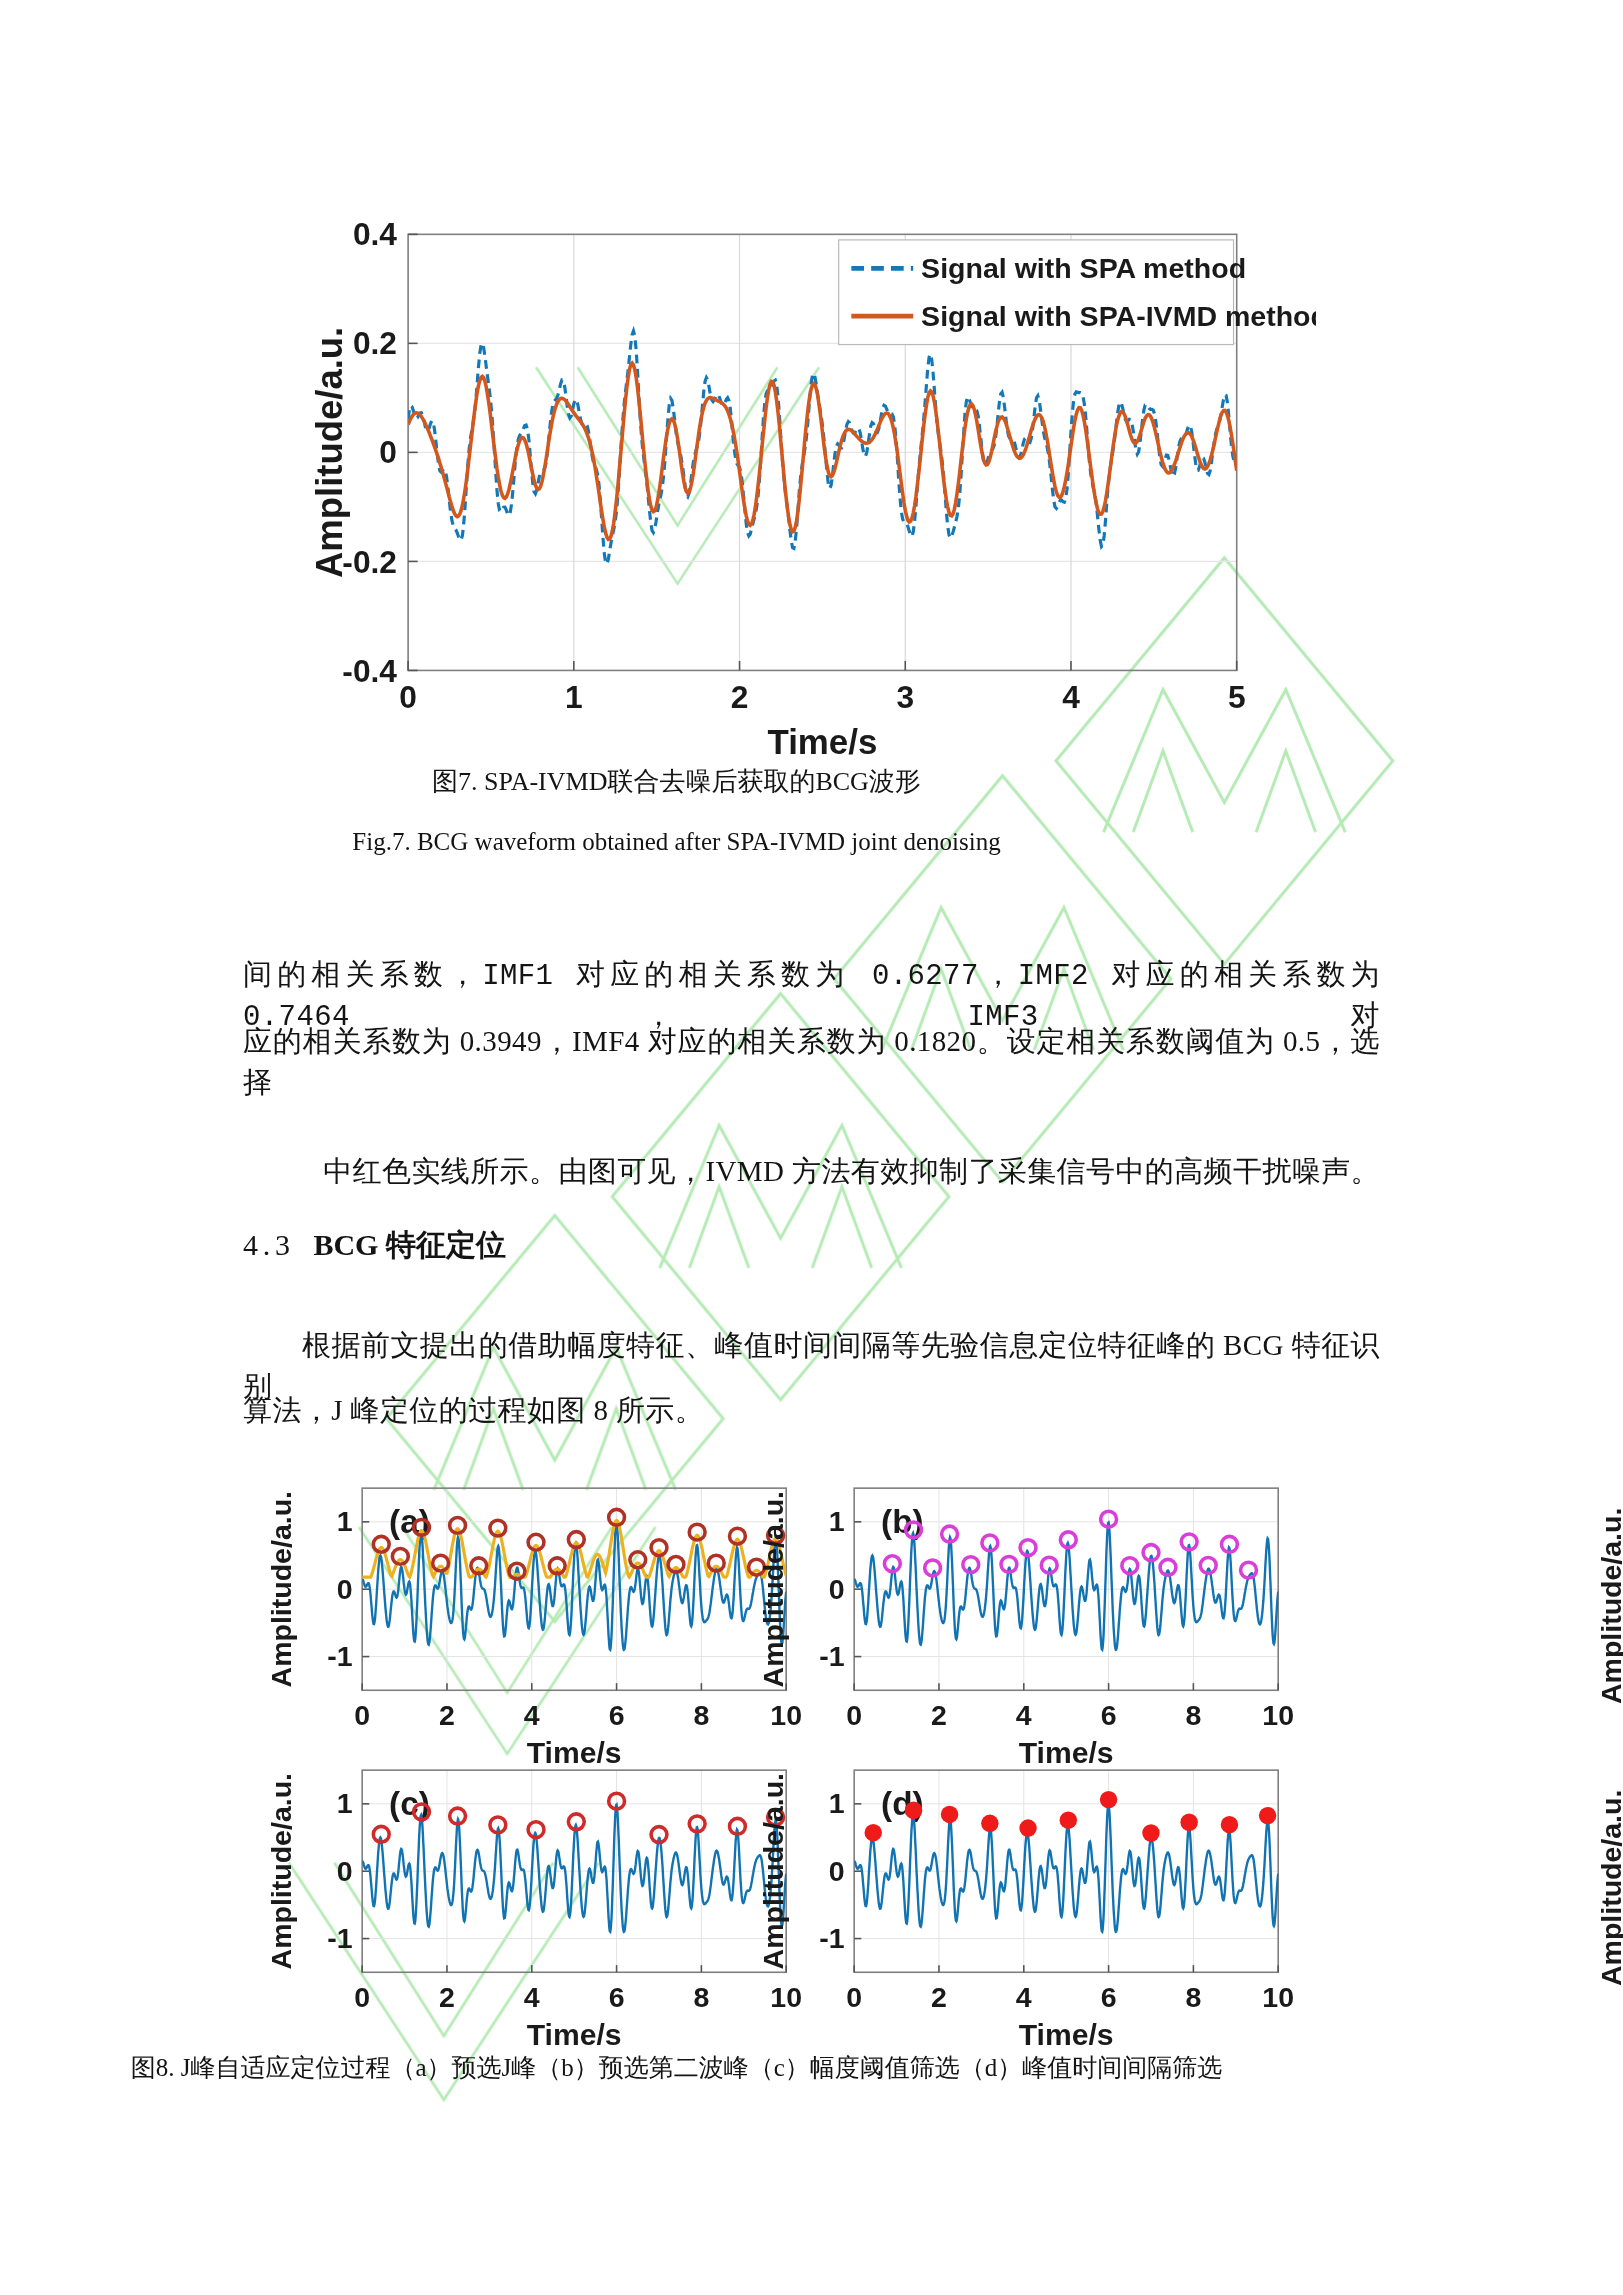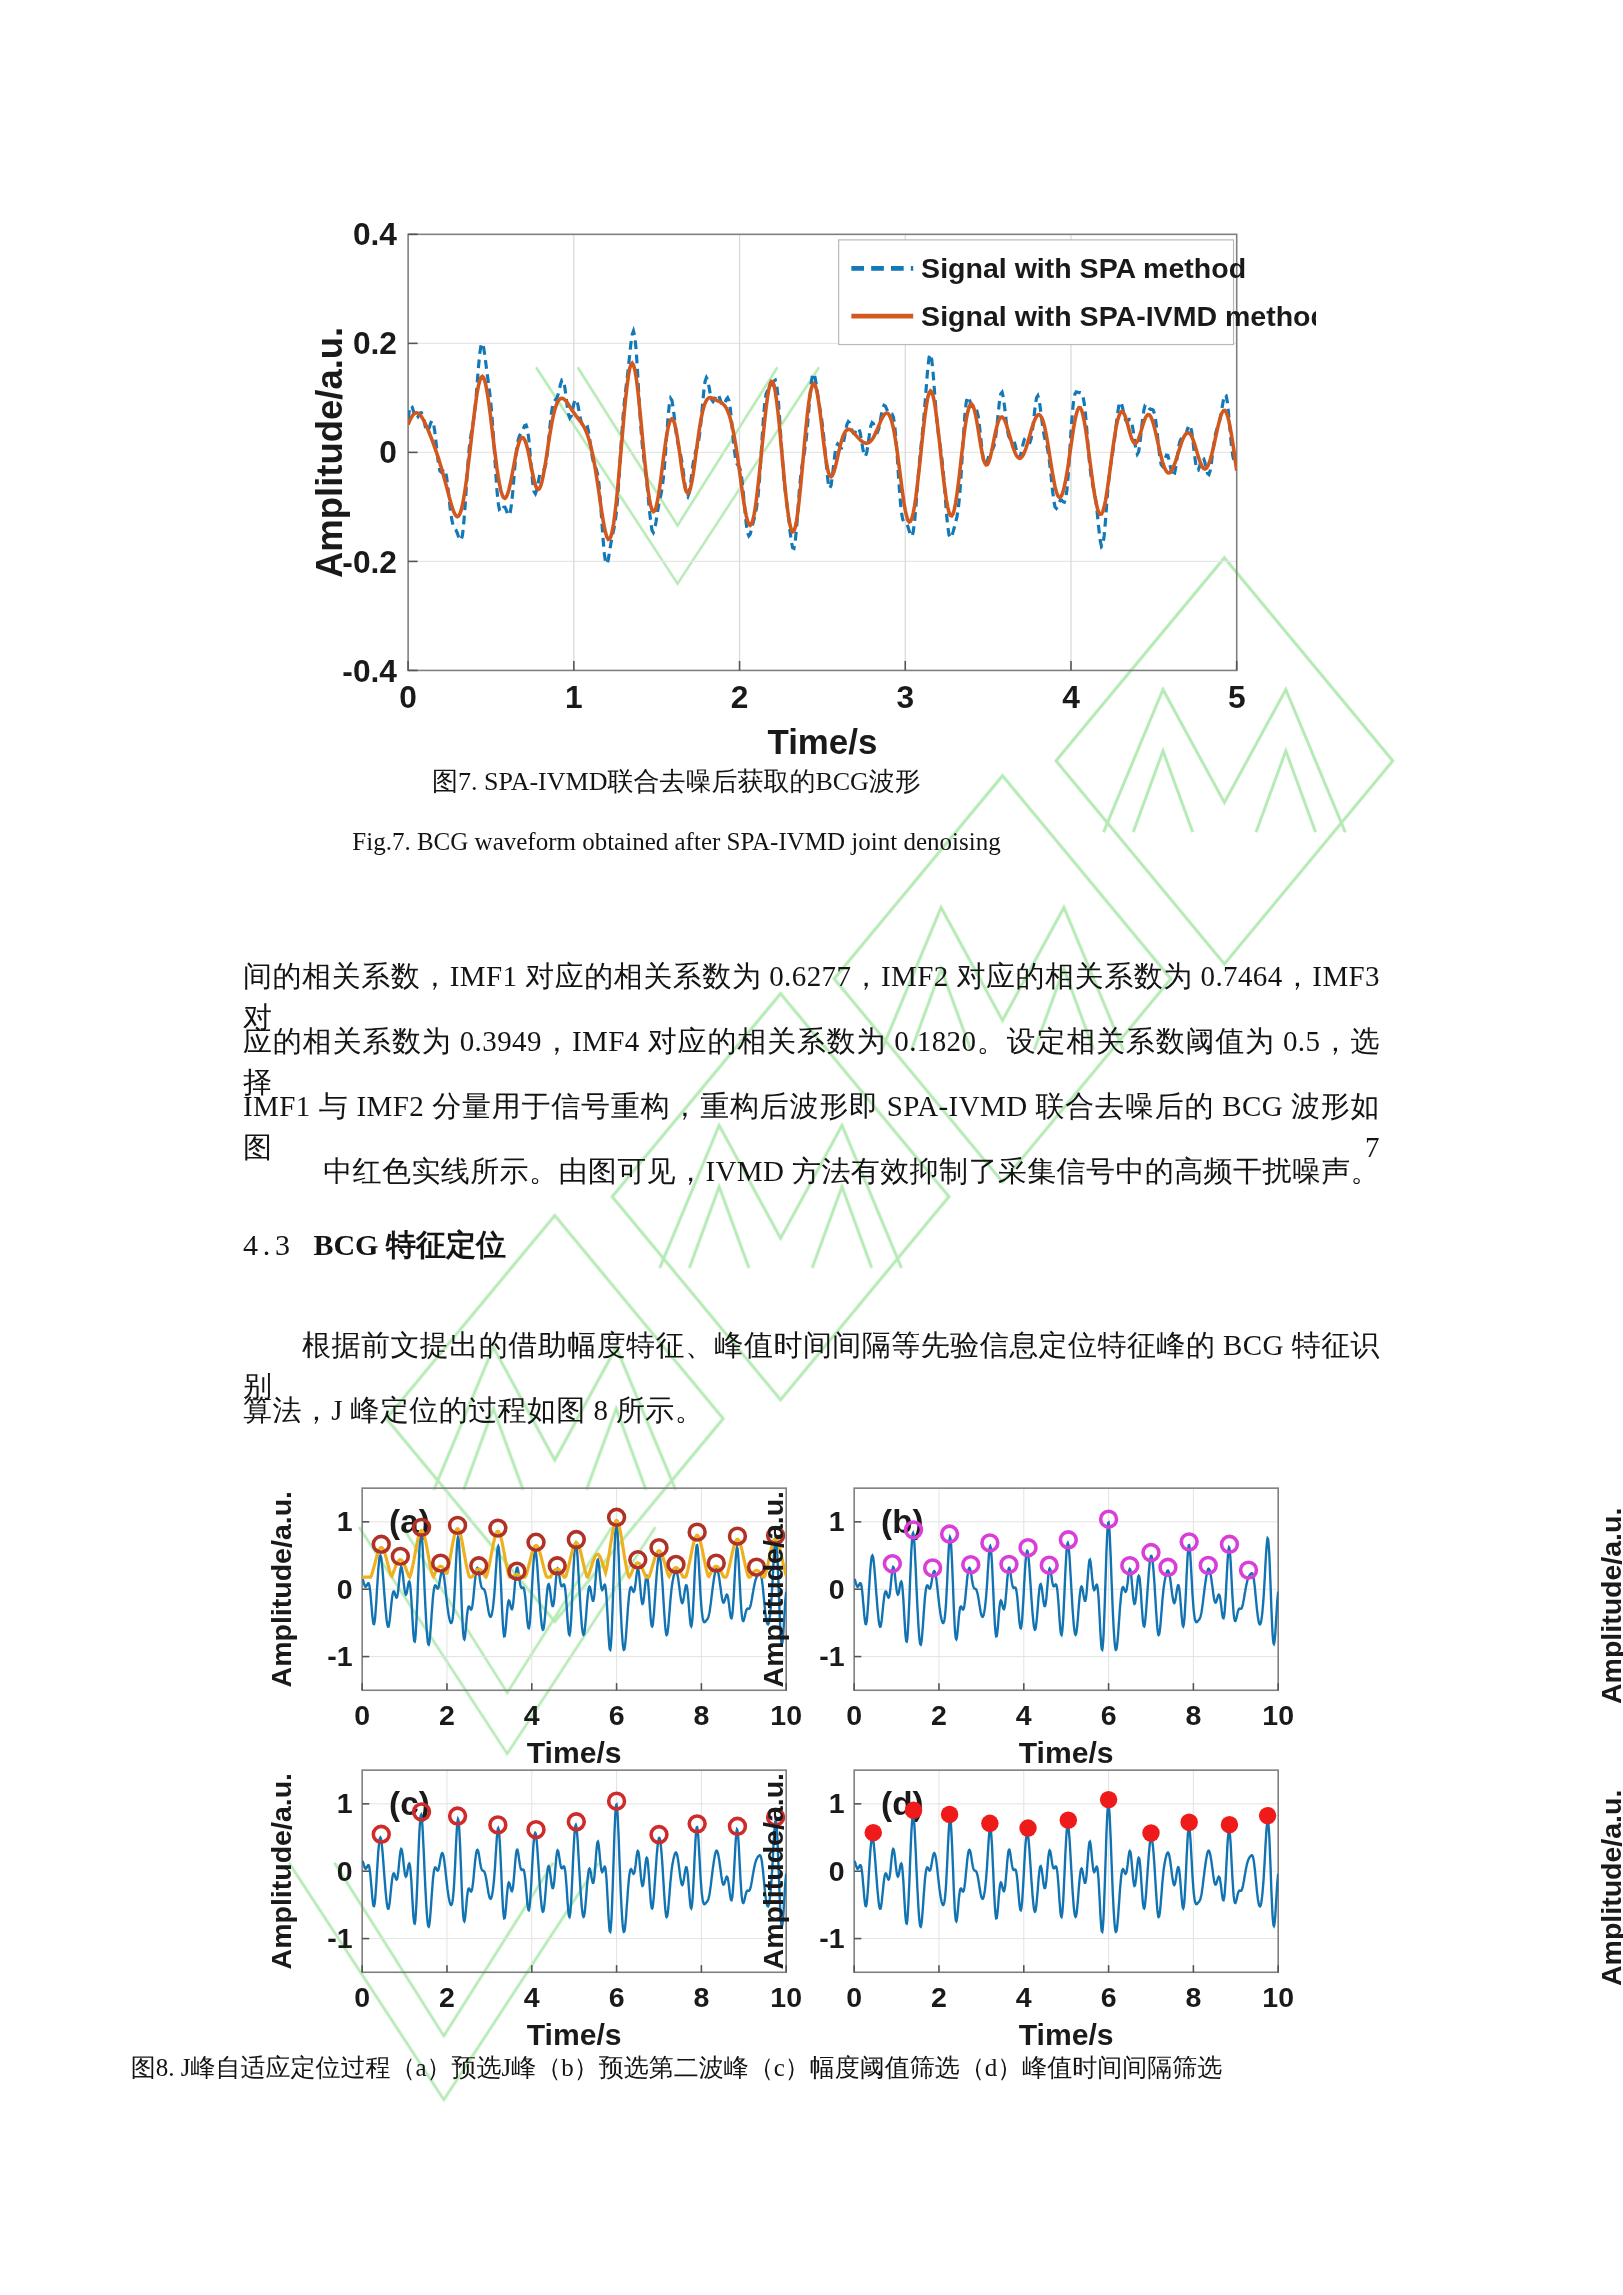--- a/index.html
+++ b/index.html
@@ -106,23 +106,22 @@
             <text x="772" y="92" font-size="36" font-weight="bold" fill="#1a1a1a" text-anchor="start">Signal with SPA method</text>
             <line x1="684" y1="140" x2="762" y2="140" stroke="#d2581e" stroke-width="6"></line>
             <text x="772" y="152" font-size="36" font-weight="bold" fill="#1a1a1a" text-anchor="start">Signal with SPA-IVMD method</text>
           </g>
         </svg>
     </div>
 
     <div class="caption cap-cn" style="top:764px;">图7. SPA-IVMD联合去噪后获取的BCG波形</div>
     <div class="caption cap-en" style="top:828px;">Fig.7. BCG waveform obtained after SPA-IVMD joint denoising</div>
 
-    <div class="bodyline just" style="top:956px;">间的相关系数，IMF1 对应的相关系数为 0.6277，IMF2 对应的相关系数为 0.7464，IMF3 对</div>
+    <div class="bodyline just" style="top:956px;font-family:Liberation Mono, monospace;">间的相关系数，IMF1 对应的相关系数为 0.6277，IMF2 对应的相关系数为 0.7464，IMF3 对</div>
     <div class="bodyline just" style="top:1021px;">应的相关系数为 0.3949，IMF4 对应的相关系数为 0.1820。设定相关系数阈值为 0.5，选择</div>
-    <div class="bodyline just" style="top:1086px;">IMF1 与 IMF2 分量用于信号重构，重构后波形即 SPA-IVMD 联合去噪后的 BCG 波形如图 7</div>
     <div class="bodyline" style="top:1151px;text-align:right;">中红色实线所示。由图可见，IVMD 方法有效抑制了采集信号中的高频干扰噪声。</div>
 
     <div class="heading" style="top:1225px;text-align:center;">
       <span class="num">4.3</span>
       <span class="txt">BCG 特征定位</span>
     </div>
 
     <div class="bodyline just ind" style="top:1325px;">根据前文提出的借助幅度特征、峰值时间间隔等先验信息定位特征峰的 BCG 特征识别</div>
     <div class="bodyline" style="top:1390px;">算法，J 峰定位的过程如图 8 所示。</div>
 

